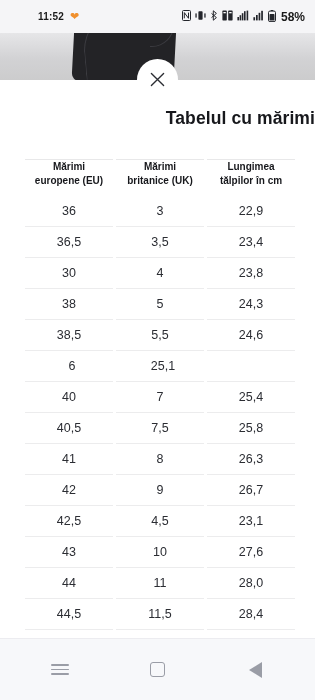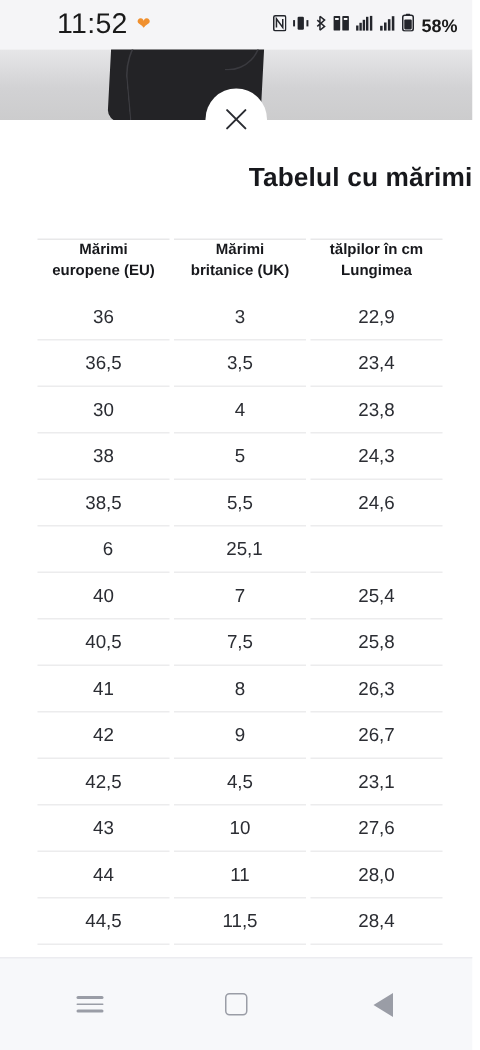--- a/index.html
+++ b/index.html
@@ -10,21 +10,21 @@
     overflow:hidden;
   }
   #screen { position:relative; width:315px; height:700px; background:#ffffff; }
 
   
   .statusbar{
     position:absolute; top:0; left:0; width:315px; height:33px;
     background:#f5f5f7; display:flex; align-items:center;
     padding:0 10px 0 38px; color:#1a1a1a;
   }
-  .sb-time{ font-size:19px; font-weight:400; letter-spacing:.2px; }
+  .sb-time{ font-size:10px; font-weight:700; letter-spacing:.2px; }
   .sb-heart{ margin-left:6px; color:#f0902e; font-size:11px; line-height:1; }
   .sb-right{ margin-left:auto; display:flex; align-items:center; gap:4px; }
   .sb-ico{ font-size:9.5px; color:#23252b; line-height:1; display:block; }
   .sb-batt{ font-size:12px; font-weight:700; margin-left:1px; }
 
   
   .hero{
     position:absolute; top:33px; left:0; width:315px; height:47px;
     background:linear-gradient(180deg,#e6e6e8 0%, #d2d2d4 55%, #cccccd 100%);
     overflow:hidden;
@@ -193,22 +193,22 @@
           <div>Mărimi</div>
           <div>europene (EU)</div>
         </div>
         <div class="tcell sp"></div>
         <div class="tcell c2">
           <div>Mărimi</div>
           <div>britanice (UK)</div>
         </div>
         <div class="tcell sp"></div>
         <div class="tcell c3">
+          <div>Lungimea</div>
           <div>tălpilor în cm</div>
-          <div>Lungimea</div>
         </div>
       </div>
 
       <div id="rows">
           <div class="trow">
             <div class="tcell c1">36</div>
             <div class="tcell sp"></div>
             <div class="tcell c2">3</div>
             <div class="tcell sp"></div>
             <div class="tcell c3">22,9</div>

